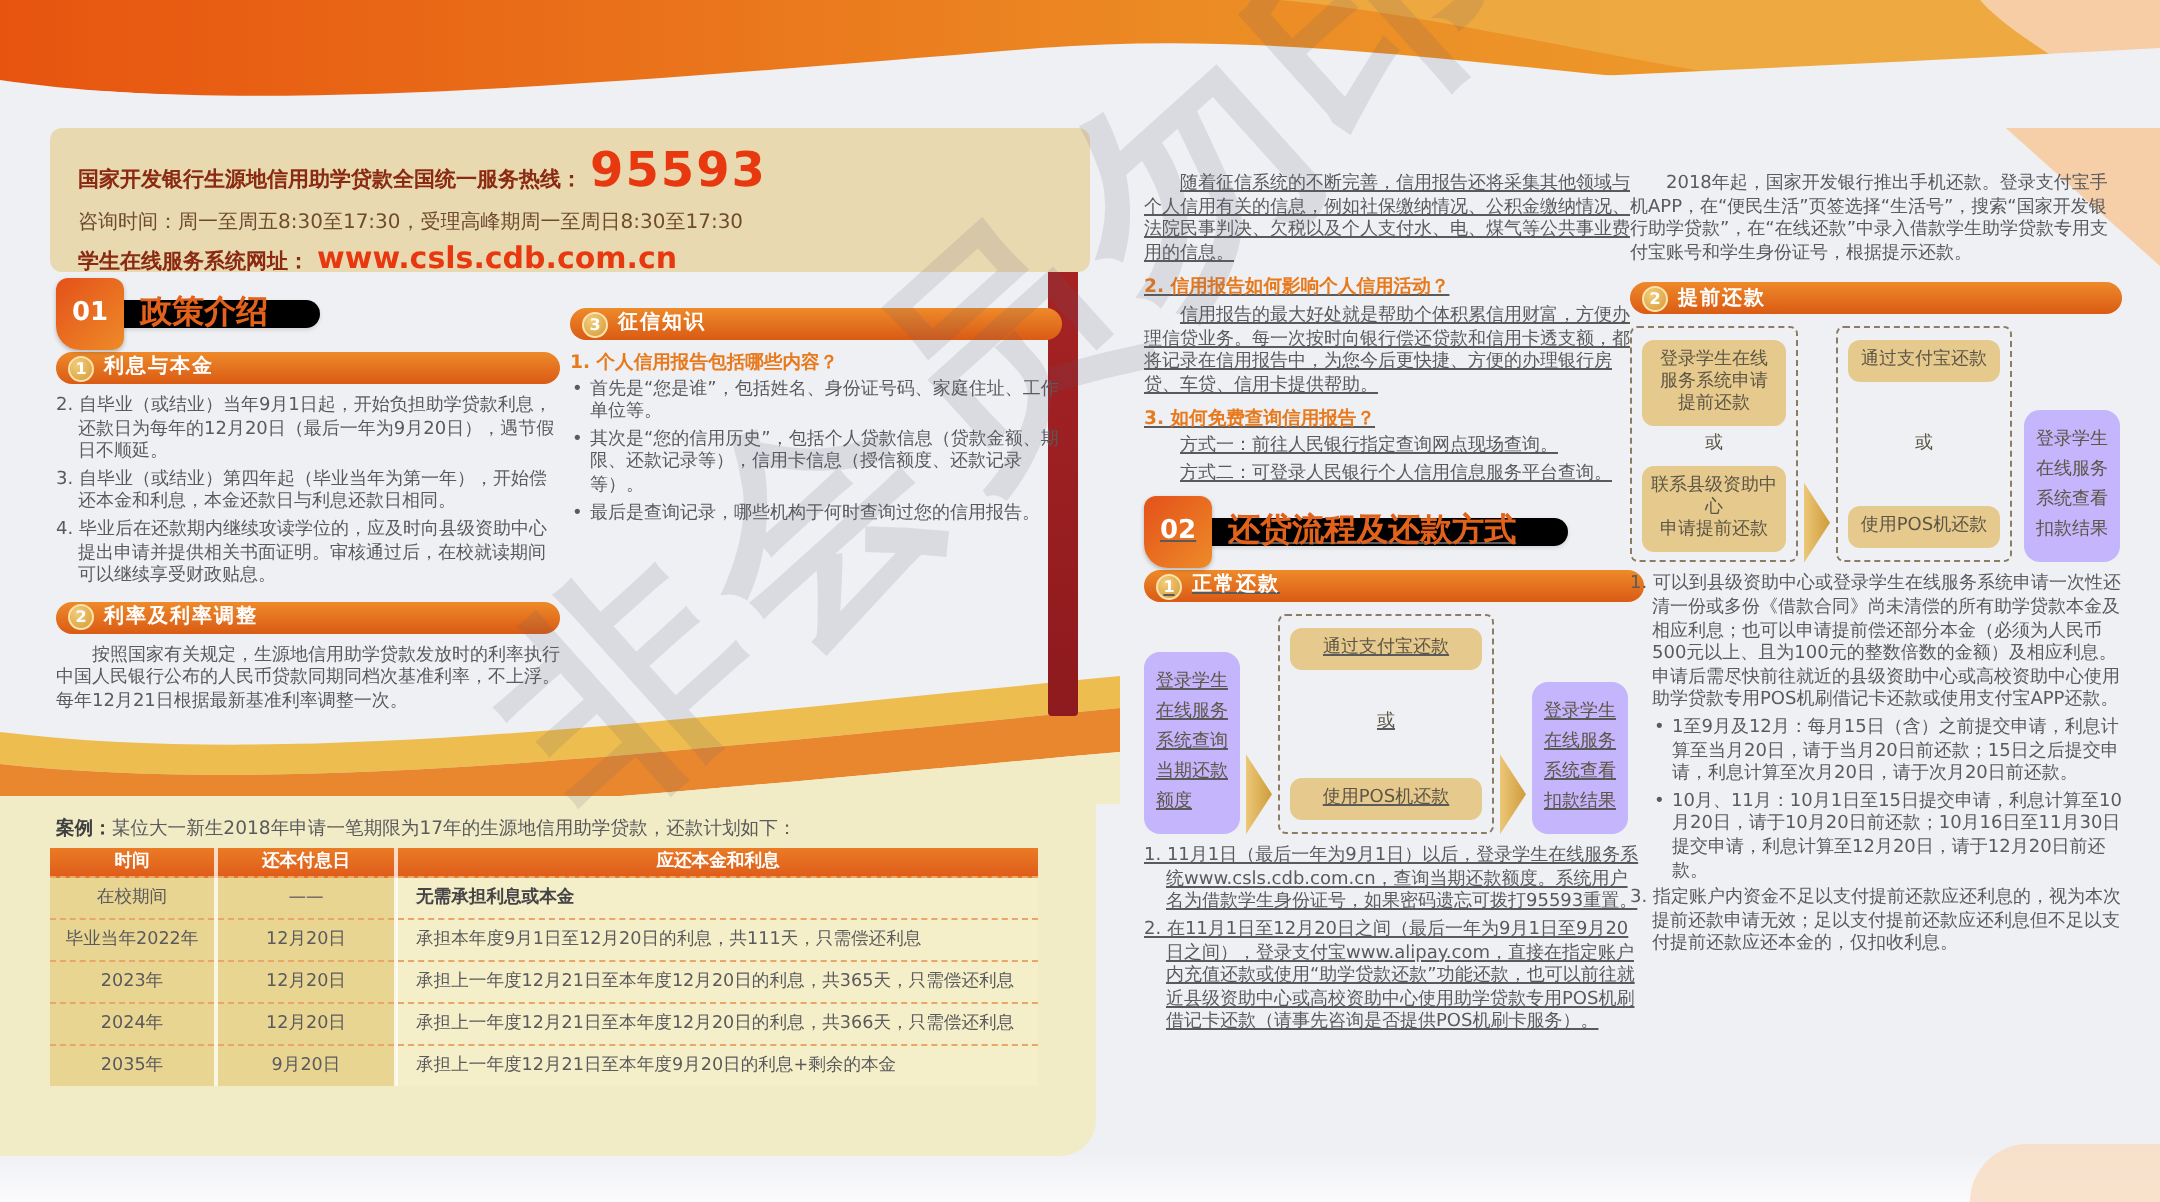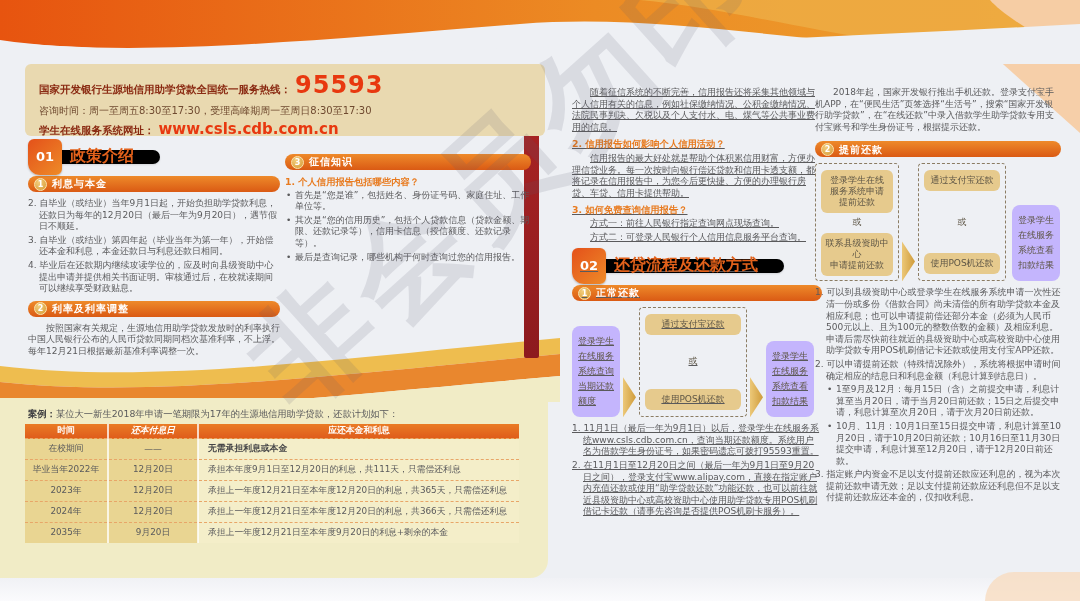--- a/index.html
+++ b/index.html
@@ -60,21 +60,21 @@
               border-collapse:collapse;font-size:8.8px;}
   .loan-table th{background:linear-gradient(180deg,#ea7b25,#df5d1b);color:#fff;font-weight:bold;
                  height:14px;padding:0 2px;border-right:2px solid rgba(255,255,255,.75);}
   .loan-table th:last-child,.loan-table td:last-child{border-right:none;}
   .loan-table td{height:18px;padding:1px 4px;text-align:center;
                  border-right:2px solid rgba(255,255,255,.75);}
   .loan-table tr+tr td{border-top:1px dashed #e8a668;}
   .loan-table td.c1,.loan-table td.c2{background:#e9d592;}
   .loan-table td.c3{background:#f4eec9;text-align:left;padding-left:9px;}
   .loan-table tr.frow td.c3{font-weight:bold;color:#454547;}
-  .w1{width:78px;} .w2{width:84px;font-style:italic;}
+  .w1{width:78px;} .w2{width:84px;}
   
   .flow{display:flex;align-items:flex-end;margin:6px 0;}
   .flow-box{border-radius:8px;font-size:9px;color:#5d5545;}
   .flow-box.cream{background:#c4b5fd;padding:8px 6px;white-space:pre-line;line-height:15px;}
   .flow-box.tan{background:#e6ca8d;padding:5px 4px;text-align:center;line-height:11px;border-radius:6px;}
   .flow-arrow{width:13px;height:40px;margin:0 3px;flex:none;
               background:linear-gradient(90deg,#ecc878,#cf9b3a);
               clip-path:polygon(0 0,100% 50%,0 100%);}
   .flow-dashed{border:1px dashed #8b7c63;border-radius:4px;padding:6px 5px;
                display:flex;flex-direction:column;justify-content:space-between;align-items:stretch;}
@@ -250,19 +250,18 @@
         <div class="flow-box tan">通过支付宝还款</div>
         <div class="flow-or">或</div>
         <div class="flow-box tan">使用POS机还款</div>
       </div>
       <div class="flow-box cream" style="margin-left:6px;">登录学生
 在线服务
 系统查看
 扣款结果</div>
     </div>
     <div class="hang">1. 可以到县级资助中心或登录学生在线服务系统申请一次性还清一份或多份《借款合同》尚未清偿的所有助学贷款本金及相应利息；也可以申请提前偿还部分本金（必须为人民币500元以上、且为100元的整数倍数的金额）及相应利息。申请后需尽快前往就近的县级资助中心或高校资助中心使用助学贷款专用POS机刷借记卡还款或使用支付宝APP还款。</div>
-    <div class="hang">2. 可以申请提前还款（特殊情况除外），系统将根据申请时间确定相应的结息日和利息金额（利息计算到结息日）。</div>
     <div class="blt" style="margin-left:11px;">1至9月及12月：每月15日（含）之前提交申请，利息计算至当月20日，请于当月20日前还款；15日之后提交申请，利息计算至次月20日，请于次月20日前还款。</div>
     <div class="blt" style="margin-left:11px;">10月、11月：10月1日至15日提交申请，利息计算至10月20日，请于10月20日前还款；10月16日至11月30日提交申请，利息计算至12月20日，请于12月20日前还款。</div>
     <div class="hang">3. 指定账户内资金不足以支付提前还款应还利息的，视为本次提前还款申请无效；足以支付提前还款应还利息但不足以支付提前还款应还本金的，仅扣收利息。</div>
   </div>
 
 </div>
 
 </body></html>

